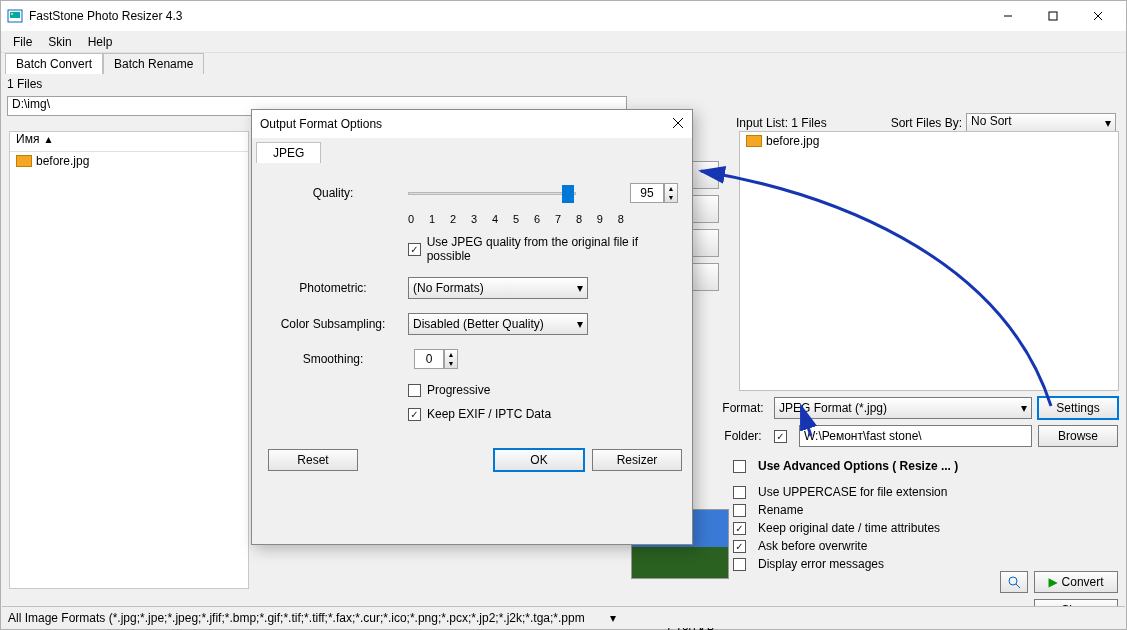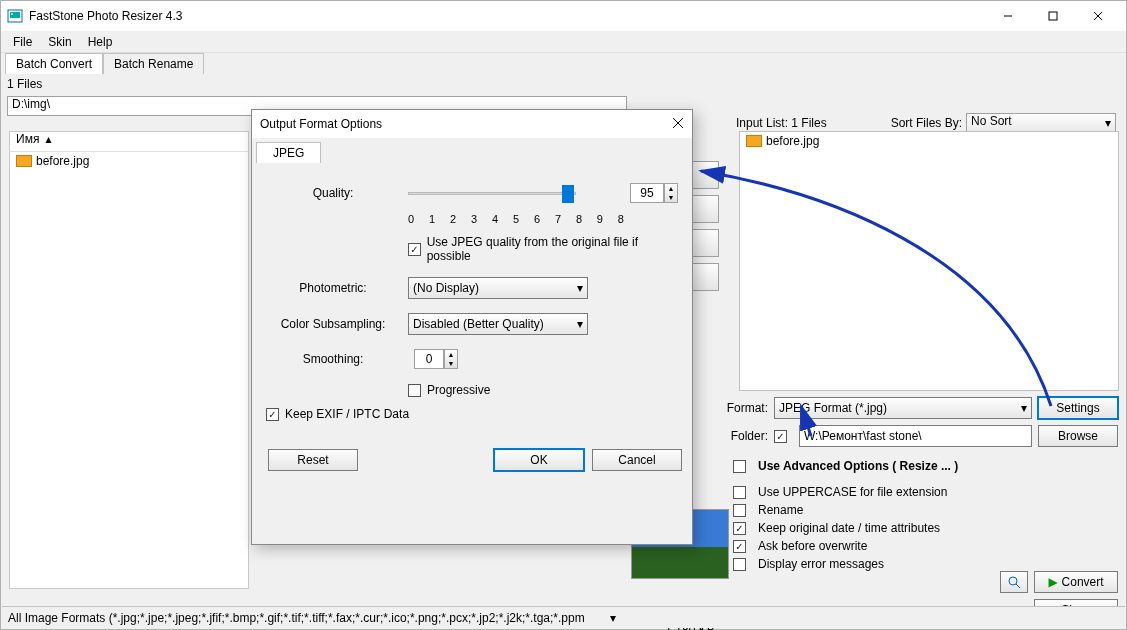--- a/index.html
+++ b/index.html
@@ -25,21 +25,21 @@
 .right-top{position:absolute;left:735px;top:112px;width:380px}
 .right-top .line{display:flex;align-items:center;margin-bottom:15px}
 .input-list{position:absolute;left:738px;top:130px;width:380px;height:260px;border:1px solid #c0c0c0;background:#fff}
 .input-list .row{display:flex;align-items:center;padding:2px 6px;gap:4px}
 .sort-select{height:20px;border:1px solid #a0a0a0;background:linear-gradient(#fff,#e8e8e8);padding:0 20px 0 4px;position:relative}
 .sort-select::after{content:"▾";position:absolute;right:4px;top:2px}
 .arrow-btns{position:absolute;left:632px;top:160px;display:flex;flex-direction:column;gap:6px}
 .arrow-btn{width:86px;height:28px;border:1px solid #a0a0a0;background:linear-gradient(#fdfdfd,#e5e5e5);display:flex;align-items:center;justify-content:center}
 .section-format{position:absolute;left:717px;top:396px;width:400px}
 .section-format .row{display:flex;align-items:center;gap:6px;margin-bottom:6px}
-.section-format label{width:50px;text-align:right}
+.section-format label{width:50px;text-align:center}
 .combo{flex:1;height:22px;border:1px solid #7a7a7a;background:linear-gradient(#fff,#e6e6e6);padding:0 18px 0 4px;position:relative;display:flex;align-items:center}
 .combo::after{content:"▾";position:absolute;right:4px}
 .btn{height:22px;border:1px solid #7a7a7a;background:linear-gradient(#fdfdfd,#e5e5e5);padding:0 14px;display:flex;align-items:center;justify-content:center}
 .btn.prim{border:1px solid #0078d7;outline:1px solid #0078d7}
 .chk{display:flex;align-items:center;gap:6px;margin-bottom:4px}
 .adv{position:absolute;left:732px;top:458px;width:280px}
 .bottom-right{position:absolute;right:8px;bottom:8px;display:flex;flex-direction:column;gap:6px;align-items:flex-end}
 .preview-box{position:absolute;left:630px;top:508px;width:98px;height:70px;border:1px solid #999;background:linear-gradient(#3a7ad6 0%,#3a7ad6 55%,#2a6020 55%,#2a6020 100%)}
 .preview-meta{position:absolute;left:630px;top:610px;width:118px;text-align:center;font-size:11px;line-height:13px}
 .statusbar{position:absolute;left:1px;bottom:1px;right:1px;height:22px;border-top:1px solid #c0c0c0;padding:4px 6px;display:flex;align-items:center;background:#f0f0f0}
@@ -277,50 +277,50 @@
           <span>9</span>
           <span>8</span>
       </div>
       <div class="frow" style="margin-left:142px">
           <span class="chkbox checked"></span>
           <span>Use JPEG quality from the original file if possible</span>
         </div>
       <div class="frow">
         <div class="lbl">Photometric:</div>
         <div class="combo" style="width:180px;flex:none">
-            <span>(No Display)</span>
+            <span>(No Formats)</span>
           </div>
       </div>
       <div class="frow">
         <div class="lbl">Color Subsampling:</div>
         <div class="combo" style="width:180px;flex:none">
             <span>Disabled (Better Quality)</span>
           </div>
       </div>
       <div class="frow">
         <div class="lbl">Smoothing:</div>
         <input class="numbox" style="width: 30px;" value="0">
         <div class="spinbtn">
             <span>▲</span>
             <span>▼</span>
           </div>
       </div>
       <div class="frow" style="margin-left:142px;margin-bottom:10px">
           <span class="chkbox"></span>
           <span>Progressive</span>
         </div>
-      <div class="frow" style="">
+      <div class="frow" style="margin-left:142px">
           <span class="chkbox checked"></span>
           <span>Keep EXIF / IPTC Data</span>
         </div>
     </div>
     <div class="dlg-btns">
       <div class="btn reset">Reset</div>
       <div class="btn prim">OK</div>
-      <div class="btn">Cancel</div>
+      <div class="btn">Resizer</div>
     </div>
   </div>
 
   <svg class="annot-arrow" style="left:680px;top:160px" width="400" height="280">
     <defs>
         <marker id="ah" markerWidth="10" markerHeight="10" refX="8" refY="3" orient="auto">
           <path d="M0,0 L0,6 L9,3 z" fill="#1635b3"></path>
         </marker>
       </defs>
     <path d="M 370 245 C 320 90, 140 30, 20 10" fill="none" stroke="#1635b3" stroke-width="3" marker-end="url(#ah)"></path>

